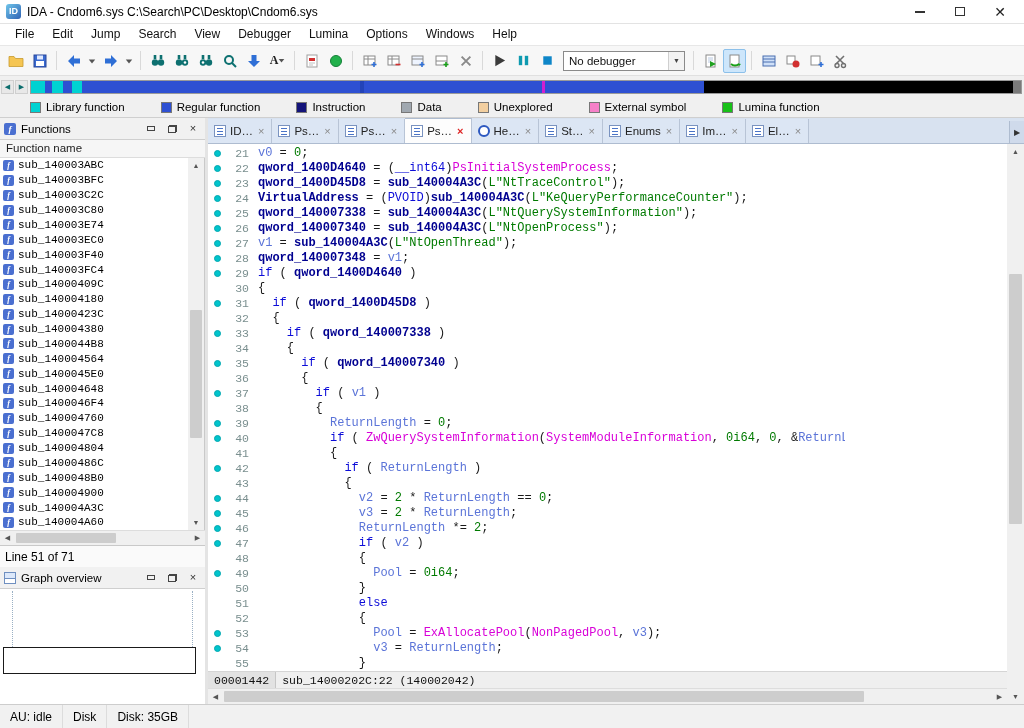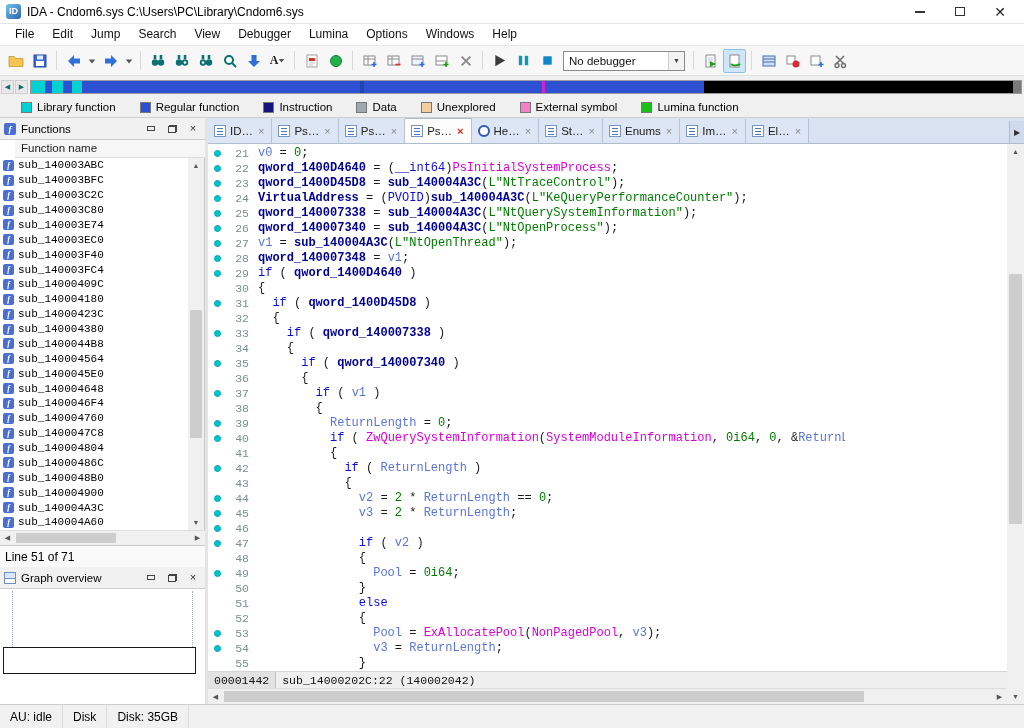--- a/index.html
+++ b/index.html
@@ -30,42 +30,42 @@
   .combo-label{flex:1;padding:0 5px;font-size:11.5px;white-space:nowrap}
   .combo-btn{width:16px;height:100%;border-left:1px solid #cfcfcf;display:flex;align-items:center;justify-content:center;color:#444;font-size:7px;background:#f3f3f3}
   .glyphA{font:bold 12px "Liberation Serif",serif;color:#222}
 
   
   .navrow{position:absolute;left:0;top:76px;width:1024px;height:21px;background:#f0f0f0;display:flex;align-items:center}
   .navarrow{width:13px;height:14px;font-size:7px;color:#0c6d6d;display:flex;align-items:center;justify-content:center;background:#e8e8e8;border:1px solid #cfcfcf;margin-left:1px}
   .navband{height:14px;flex:1;margin:0 2px 0 2px;border:1px solid #9a9a9a}
 
   
-  .legendbar{position:absolute;left:0;top:97px;width:1024px;height:21px;background:#f0f0f0;border-bottom:1px solid #cfcfcf;display:flex;align-items:center;gap:24px;padding-left:21px}
+  .legendbar{position:absolute;left:0;top:97px;width:1024px;height:21px;background:#f0f0f0;border-bottom:1px solid #cfcfcf;display:flex;align-items:center;gap:36px;padding-left:30px}
   .legend-item{display:flex;align-items:center;gap:5px}
   .legend-swatch{width:11px;height:11px;border:1px solid #777}
   .legend-label{font-size:11.5px;color:#000}
 
   
   .main{position:absolute;left:0;top:118px;width:1024px;height:586px;background:#fff}
   .splitter-v{position:absolute;left:205px;top:0;width:3px;height:586px;background:#e4e4e4;cursor:col-resize}
 
   
   .leftpanel{position:absolute;left:0;top:0;width:205px;height:586px;background:#fff;border-right:1px solid #c9c9c9}
   .ptitle{position:absolute;left:0;width:205px;height:22px;background:#f1f1f1;border-bottom:1px solid #cfcfcf;display:flex;align-items:center;padding:0 4px;gap:5px}
   .ptitle .cap{flex:1;font-size:11.5px;color:#000;white-space:nowrap}
   .fnico{width:12px;height:12px;background:#4a6fd0;color:#fff;font:italic bold 9px/12px "Liberation Serif",serif;text-align:center;border-radius:2px;flex:none}
   .gico{width:12px;height:12px;border:1px solid #6f8fc0;background:linear-gradient(180deg,#dce8fa 0 49%,#6f8fc0 49% 56%,#fff 56%);flex:none}
   .pbtn{width:16px;height:14px;display:flex;align-items:center;justify-content:center;color:#333}
   .ico-dockmin{width:8px;height:5px;border:1px solid #444}
   .ico-float{position:relative;width:9px;height:8px}
   .ico-float::before{content:"";position:absolute;right:0;top:0;width:6px;height:5px;border:1px solid #444}
   .ico-float::after{content:"";position:absolute;left:0;bottom:0;width:6px;height:5px;border:1px solid #444;background:#f1f1f1}
   .pclose{font-size:11px;line-height:11px}
-  .fnheader{position:absolute;left:15px;top:22px;width:205px;height:18px;background:#f6f6f6;border-bottom:1px solid #ddd;font-size:11.5px;color:#222;padding:2px 16px 0 6px}
+  .fnheader{position:absolute;left:0;top:22px;width:205px;height:18px;background:#f6f6f6;border-bottom:1px solid #ddd;font-size:11.5px;color:#222;padding:2px 16px 0 6px}
   .fnlist{position:absolute;left:0;top:40px;width:188px;height:372px;overflow:hidden;background:#fff}
   .fn-row{display:flex;align-items:center;height:14.88px;padding-left:3px;gap:4px;white-space:nowrap}
   .fn-row .fnico{width:11px;height:11px;font-size:8px;line-height:11px}
   .fn-name{font-family:"Liberation Mono","DejaVu Sans Mono",monospace;font-size:11px;color:#000}
   .fnstatus{position:absolute;left:0;top:427px;width:205px;height:26px;background:#fafafa;border-top:1px solid #c9c9c9;border-bottom:1px solid #c9c9c9;font-size:12px;color:#000;padding:4px 0 0 5px}
   .graphtitle{top:449px}
   .graphbody{position:absolute;left:0;top:471px;width:205px;height:115px;background:#fff}
   .dotline{position:absolute;top:2px;height:58px;width:0;border-left:1px dotted #9ab0c4}
   .viewrect{position:absolute;left:3px;top:58px;width:193px;height:27px;border:1.5px solid #1a1a1a;background:#fff}
 
@@ -115,21 +115,21 @@
   .statusbar{position:absolute;left:0;top:704px;width:1024px;height:24px;background:#f1f1f1;border-top:1px solid #cdcdcd;display:flex;align-items:flex-start}
   .status-cell{height:100%;display:flex;align-items:center;padding:0 10px;border-right:1px solid #dcdcdc;color:#000;font-size:12px}
 
   svg{display:block}
 </style>
 </head>
 <body>
 
 <div class="titlebar">
   <div class="appicon">ID</div>
-  <div class="title-text">IDA - Cndom6.sys C:\Users\PC\Library\Cndom6.sys</div>
+  <div class="title-text">IDA - Cndom6.sys C:\Search\PC\Desktop\Cndom6.sys</div>
   <div class="wbtn">
       <span class="ico-minbar"></span>
     </div>
   <div class="wbtn">
       <span class="ico-max"></span>
     </div>
   <div class="wbtn">
       <span class="ico-x">✕</span>
     </div>
 </div>
@@ -743,20 +743,21 @@
               <i class="dot"></i>
             </span>
             <span class="numcell">45</span>
             <span class="codetext"><span class="tk-p">              </span><span class="tk-lv">v3</span><span class="tk-p"> = </span><span class="tk-nu">2</span><span class="tk-p"> * </span><span class="tk-lv">ReturnLength</span><span class="tk-p">;</span></span>
           </div>
           <div class="code-line">
             <span class="dotcell">
               <i class="dot"></i>
             </span>
             <span class="numcell">46</span>
+            <span class="codetext"><span class="tk-p">              </span><span class="tk-lv">ReturnLength</span><span class="tk-p"> *= </span><span class="tk-nu">2</span><span class="tk-p">;</span></span>
           </div>
           <div class="code-line">
             <span class="dotcell">
               <i class="dot"></i>
             </span>
             <span class="numcell">47</span>
             <span class="codetext"><span class="tk-p">              </span><span class="tk-kw">if</span><span class="tk-p"> ( </span><span class="tk-lv">v2</span><span class="tk-p"> )</span></span>
           </div>
           <div class="code-line">
             <span class="dotcell"></span>

